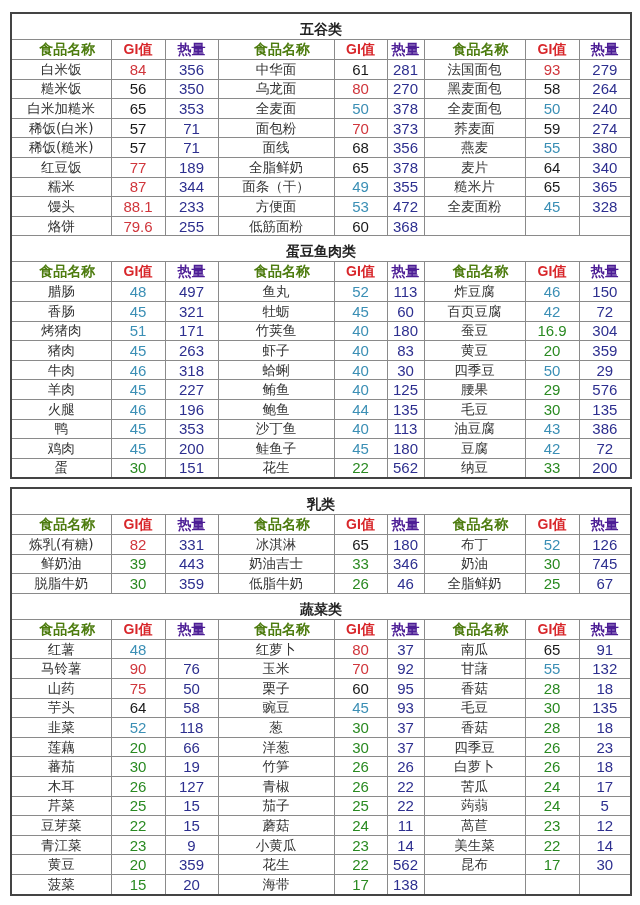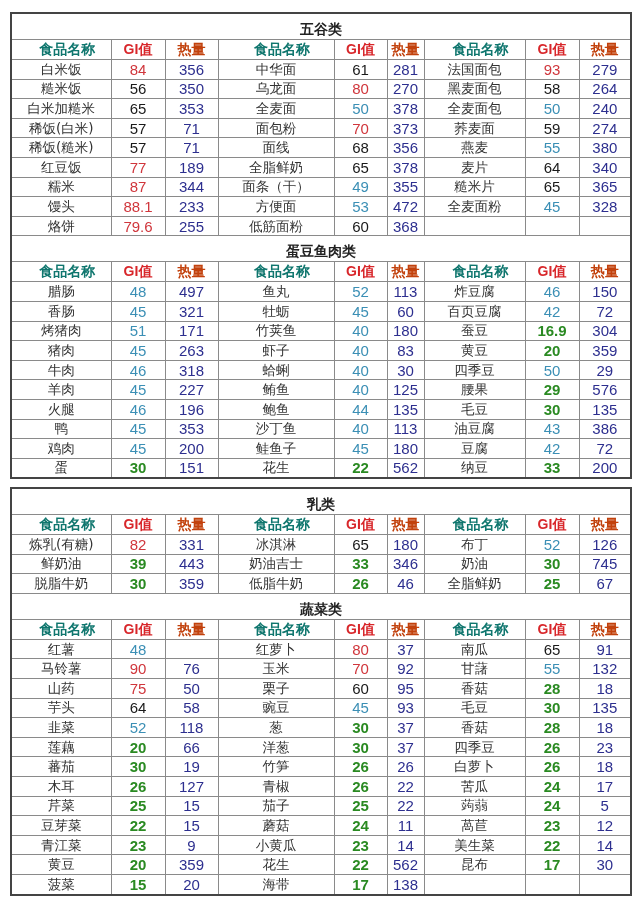--- a/index.html
+++ b/index.html
@@ -3,29 +3,29 @@
 <meta charset="utf-8">
 <style>
   html, body { margin:0; padding:0; background:#ffffff; }
   body { width:640px; height:905px; position:relative; overflow:hidden; font-family:"Liberation Sans", "DejaVu Sans", sans-serif; }
   .block { position:absolute; left:10px; width:636px; }
   table { border-collapse:collapse; width:620px; table-layout:fixed; }
   td { border:1px solid #8a8a8a; text-align:center; padding:0; height:18.6px; font-size:15px; line-height:17px; white-space:nowrap; overflow:hidden; color:#222; }
   .outer { border:2px solid #444; }
   .cat td { height:24px; font-family:"DejaVu Serif", serif; font-weight:bold; font-size:14px; color:#222; vertical-align:bottom; padding-bottom:1px; border-left:1px solid #444; border-right:1px solid #444; }
   .hdr td { font-weight:bold; font-size:14px; height:19px; }
-  .h-name { color:#0f766e;padding-left:12px; }
+  .h-name { color:#4d7c0f;padding-left:12px; }
   .h-gi { color:#d8262a; }
-  .h-cal { color:#c2410c; }
+  .h-cal { color:#4c1d95; }
   .name { color:#333; font-family:"DejaVu Sans", sans-serif; font-size:13.5px; }
   .cal { color:#2d2f8f; }
   .gi-red { color:#d0363c; }
   .gi-black { color:#1a1a1a; }
   .gi-blue { color:#3b8fb5; }
-  .gi-green { color:#2a8a22; font-weight:bold; }
+  .gi-green { color:#2a8a22; font-weight:normal; }
   .cal-black { color:#1a1a1a; }
 </style>
 </head>
 <body>
 
 <div class="block" style="top:12px;">
   <table class="outer" id="t1">
     <colgroup>
       <col style="width:100px">
         <col style="width:54px">

